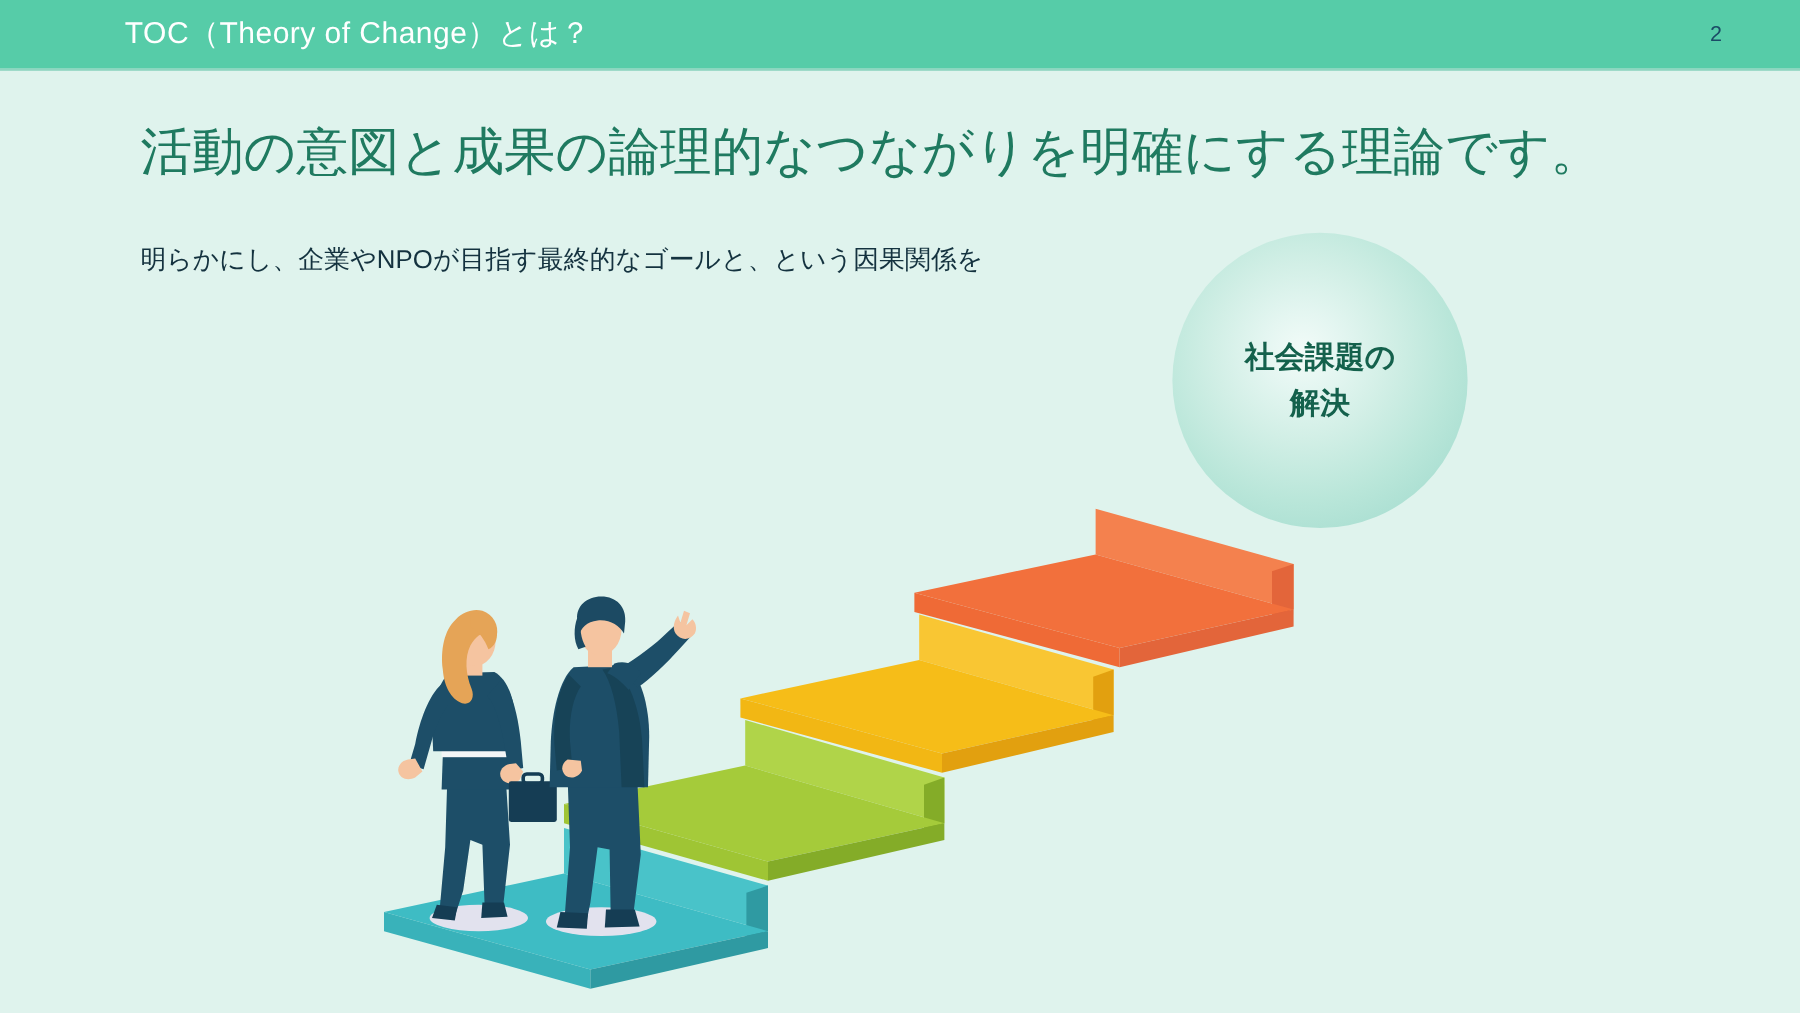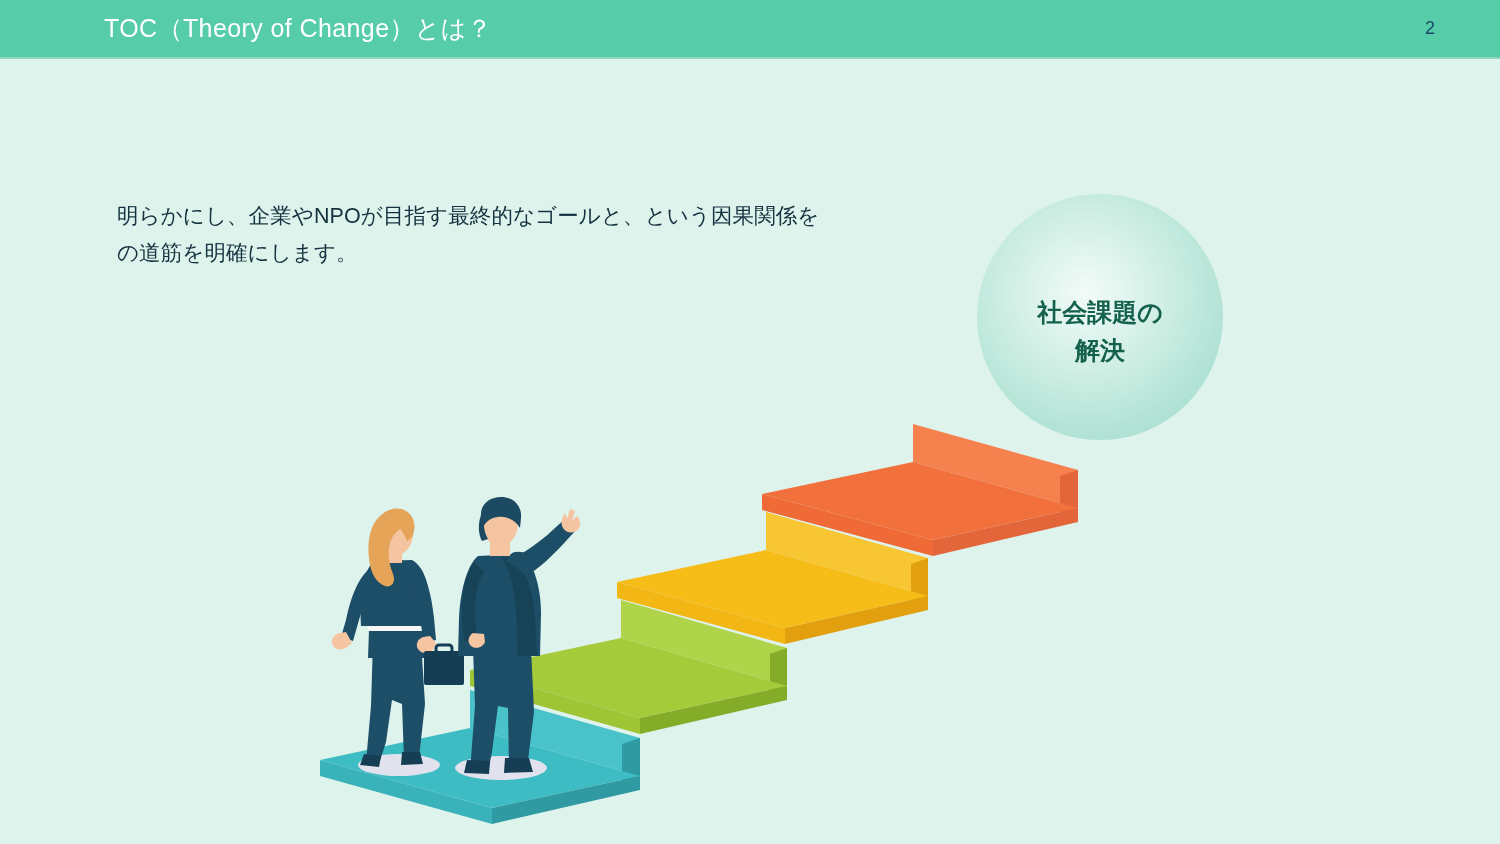--- a/index.html
+++ b/index.html
@@ -42,21 +42,21 @@
   .body-copy span{display:block;white-space:nowrap;}
 
   
   .sphere{
     position:absolute;left:977px;top:194px;width:246px;height:246px;
     border-radius:50%;
     background:radial-gradient(circle at 44% 40%,
         #f2fbf8 0%, #e4f6f1 16%, #d2efe6 36%, #b9e6d9 62%, #a6ddd0 84%, #9ed8cb 100%);
   }
   .sphere-label{
-    position:absolute;left:977px;top:208px;width:246px;height:246px;
+    position:absolute;left:977px;top:194px;width:246px;height:246px;
     display:flex;flex-direction:column;align-items:center;justify-content:center;
     font-size:25px;font-weight:bold;color:#14614c;line-height:1.52;
     text-align:right;
   }
 
   
   .stairs{position:absolute;left:0;top:0;width:1500px;height:844px;}
 
   
   .people{position:absolute;left:0;top:0;width:1500px;height:844px;}
@@ -64,24 +64,24 @@
 </head>
 <body>
 
 <div class="slide">
 
   <div class="header"></div>
   <div class="header-underline"></div>
   <div class="header-title">TOC（Theory of Change）とは？</div>
   <div class="page-number">2</div>
 
+  <div class="headline">活動の意図と成果の論理的なつながりを明確にする理論です。</div>
 
   <div class="body-copy">
     <span>明らかにし、企業やNPOが目指す最終的なゴールと、という因果関係を</span>
-    <span>の道筋を明確にします。</span>
   </div>
 
   <div class="sphere"></div>
   <div class="sphere-label">
     <div>社会課題の</div>
     <div>解決</div>
   </div>
 
   <svg class="stairs" viewBox="0 0 1500 844">
 

